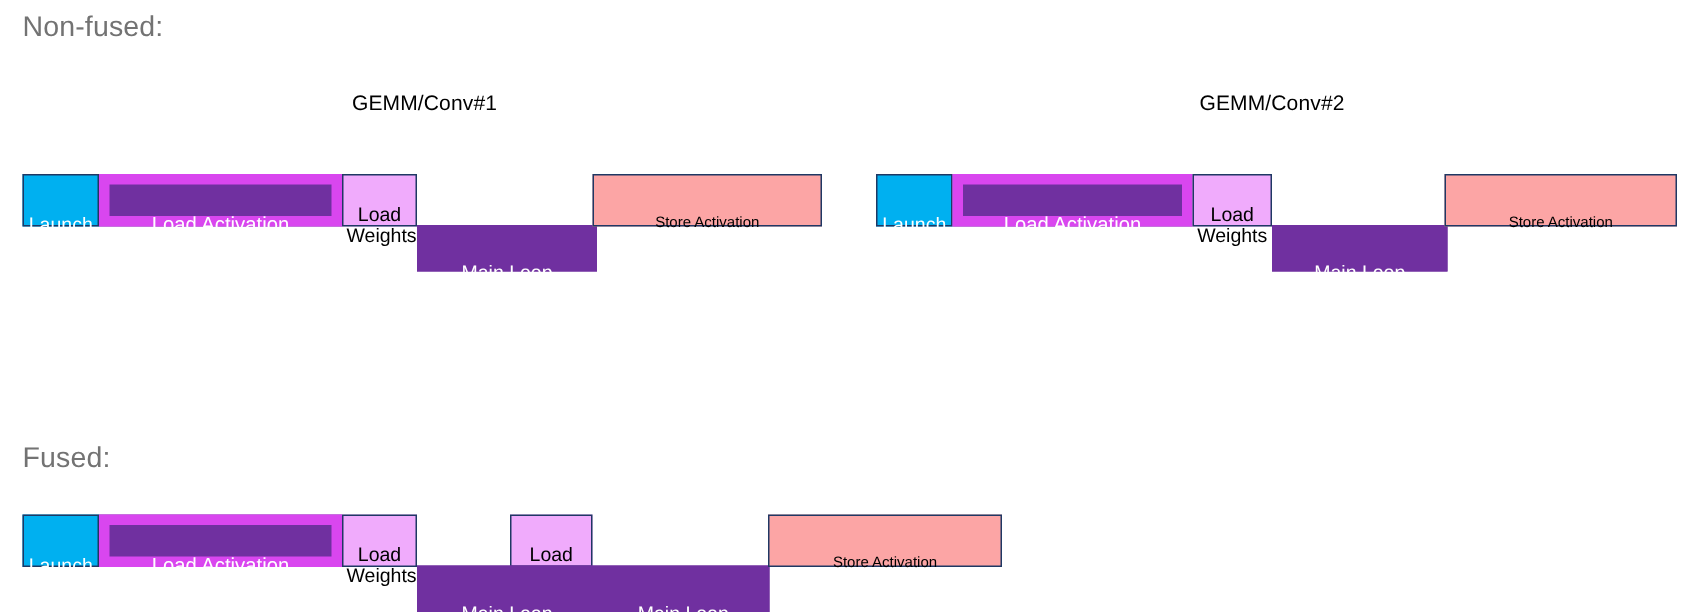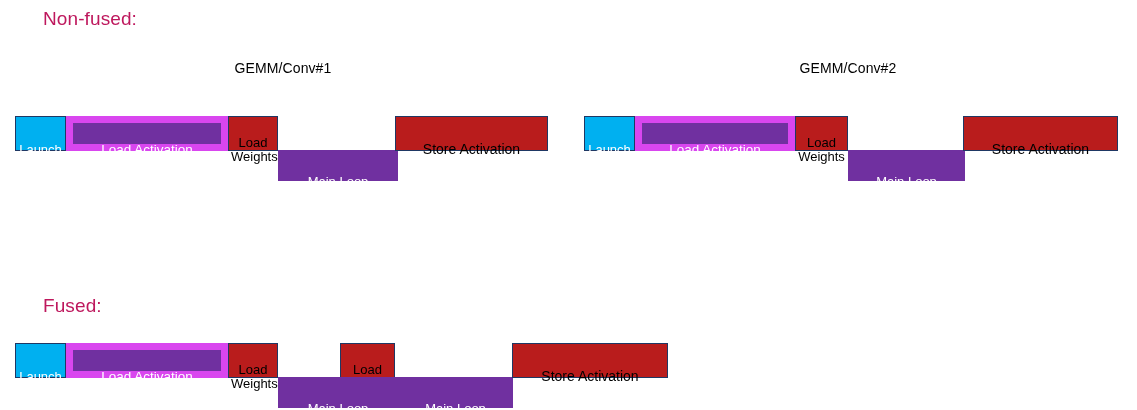--- a/index.html
+++ b/index.html
@@ -12,24 +12,23 @@
     height: 410px;
     position: relative;
     overflow: hidden;
     font-family: "Liberation Sans", sans-serif;
     -webkit-font-smoothing: antialiased;
   }
 
   .section-label {
     position: absolute;
     font-size: 19px;
-    color: #be185d;
+    color: #737373;
     white-space: nowrap;
     letter-spacing: 0.1px;
-    margin-left: 28px;
   }
 
   .kernel-title {
     position: absolute;
     font-size: 14px;
     color: #000000;
     white-space: nowrap;
     text-align: center;
     letter-spacing: 0.1px;
   }
@@ -65,37 +64,37 @@
     color: #ffffff;
     font-size: 13px;
   }
   .block.load-activation {
     background: #7030A0;
     border: 7px solid #d946ef;
     color: #ffffff;
     font-size: 13.5px;
   }
   .block.load-weights {
-    background: #b91c1c;
+    background: #f0abfc;
     border: 1px solid #1F3864;
     color: #000000;
     font-size: 13px;
     white-space: normal;
   }
   .block.main-loop {
     background: #7030A0;
     border: 1px solid #7030A0;
     color: #ffffff;
     font-size: 13px;
   }
   .block.store-activation {
-    background: #b91c1c;
+    background: #fca5a5;
     border: 1px solid #1F3864;
     color: #000000;
-    font-size: 14px;
+    font-size: 10px;
   }
 </style>
 </head>
 <body>
 
 <div class="section-label" style="left:15px; top:8px;">Non-fused:</div>
 
 <div class="kernel-title" style="left:183px; top:60px; width:200px;">GEMM/Conv#1</div>
 
 <div class="kernel-title" style="left:748px; top:60px; width:200px;">GEMM/Conv#2</div>

